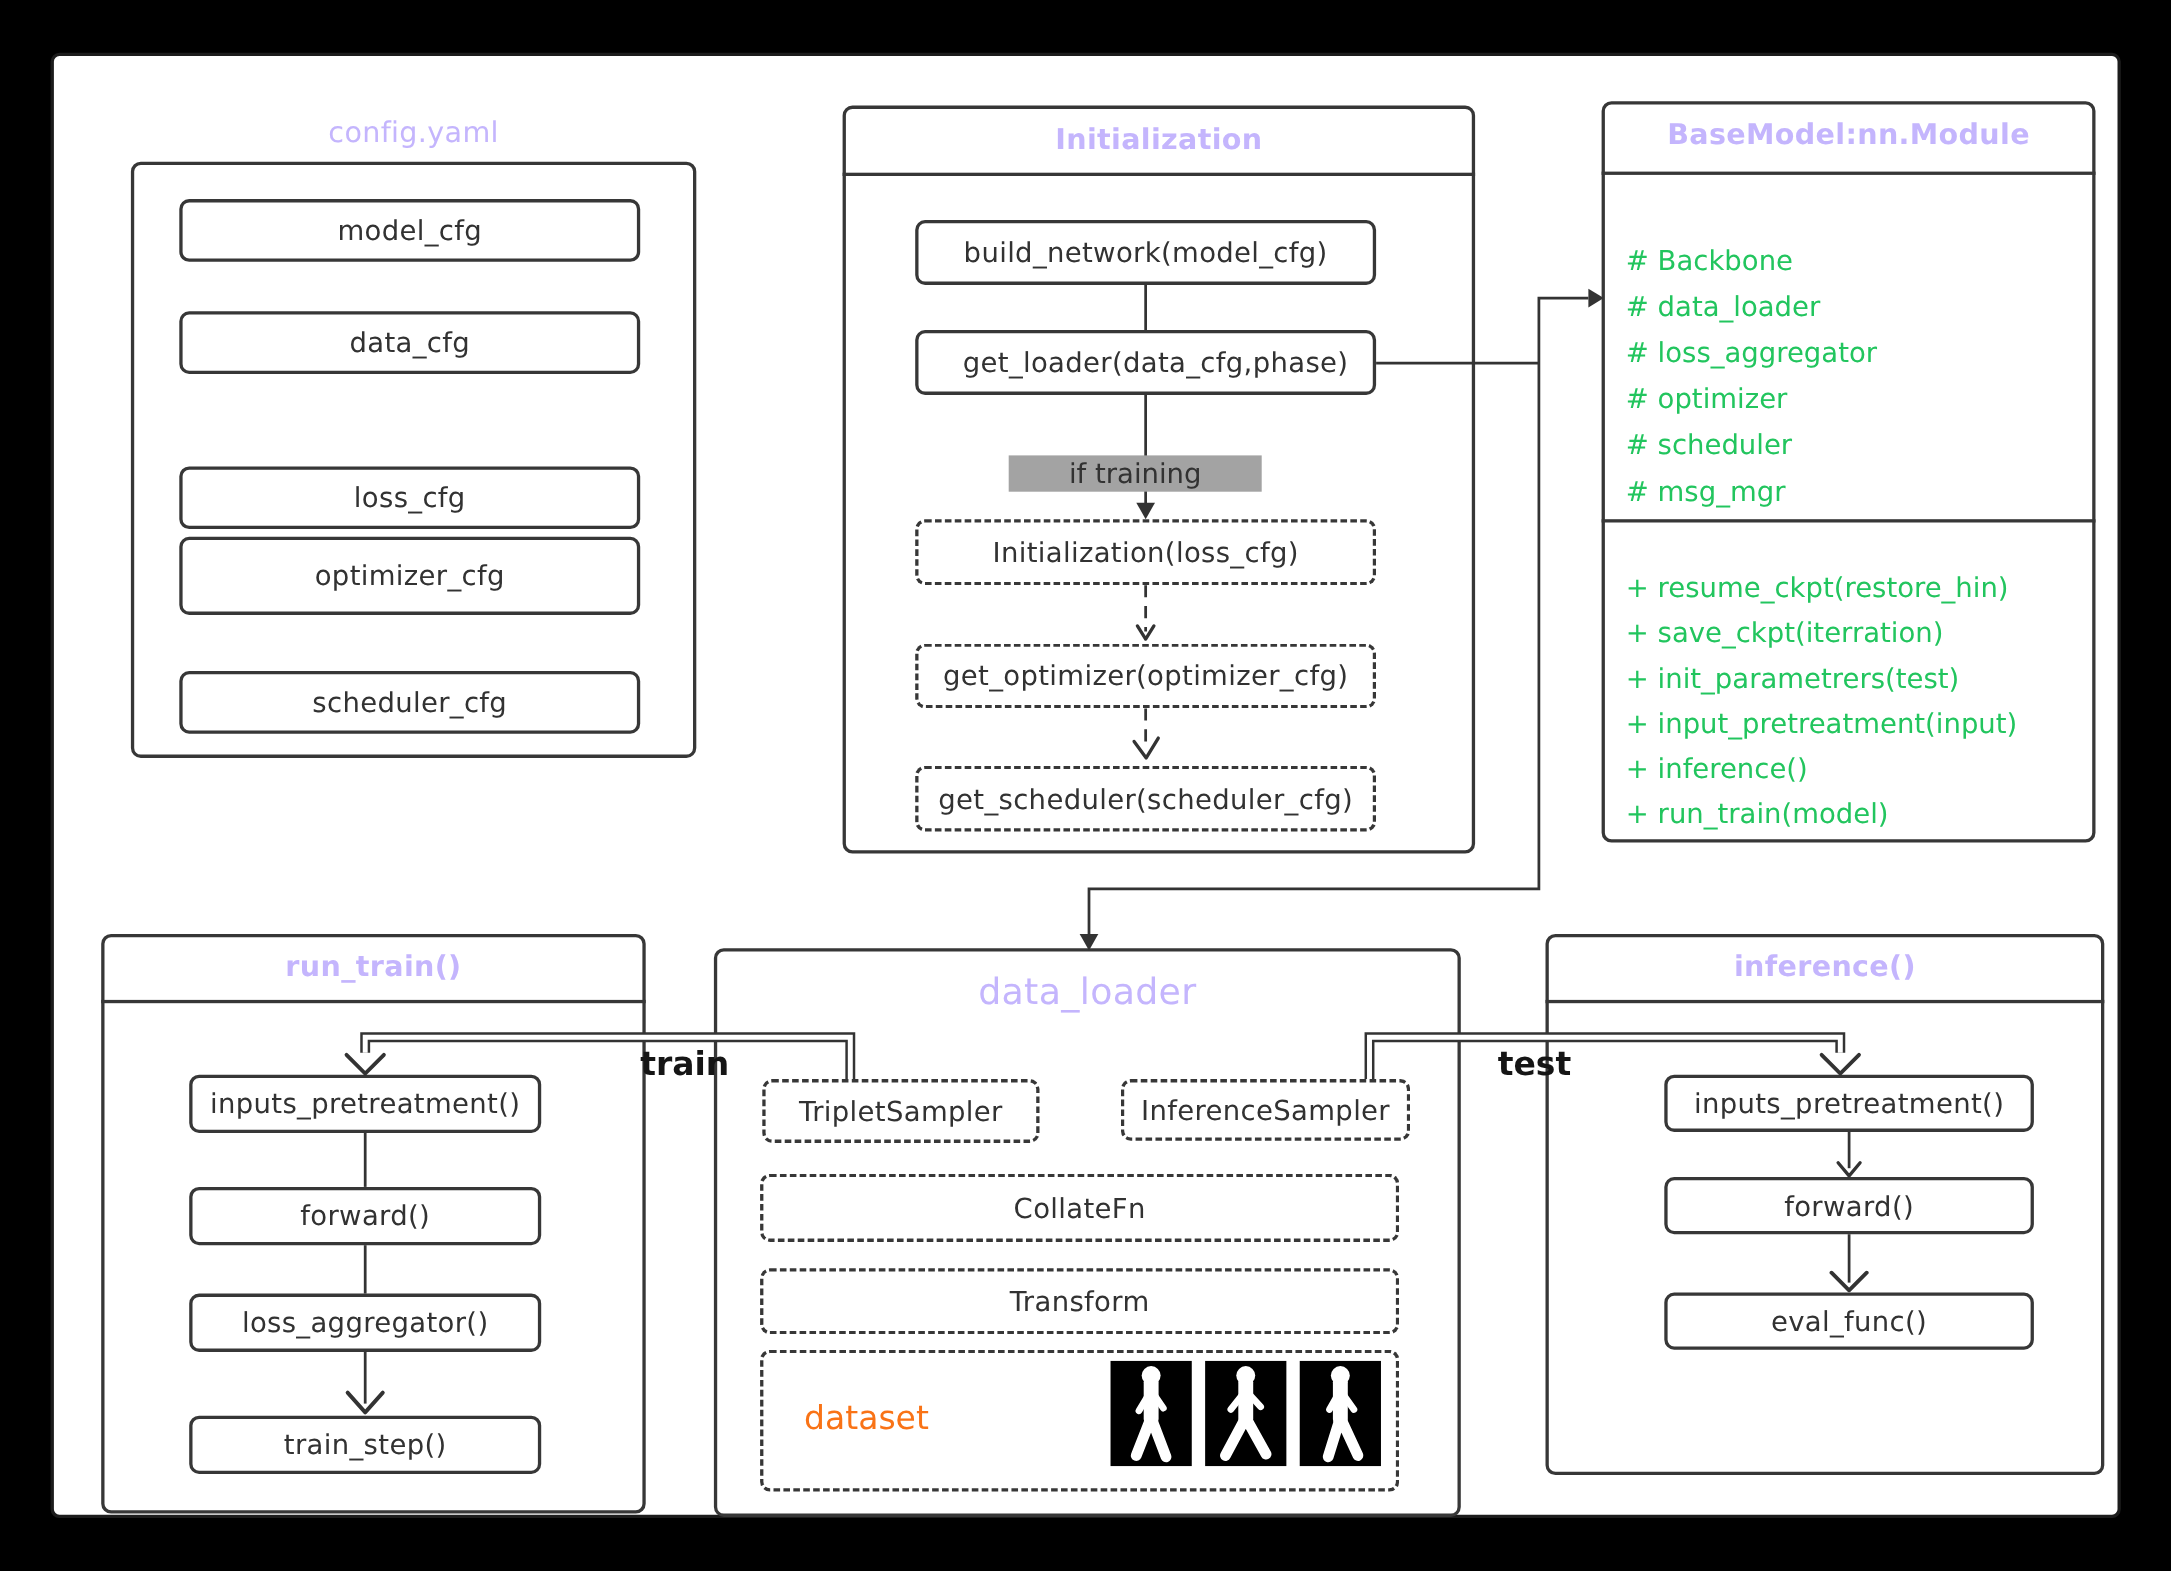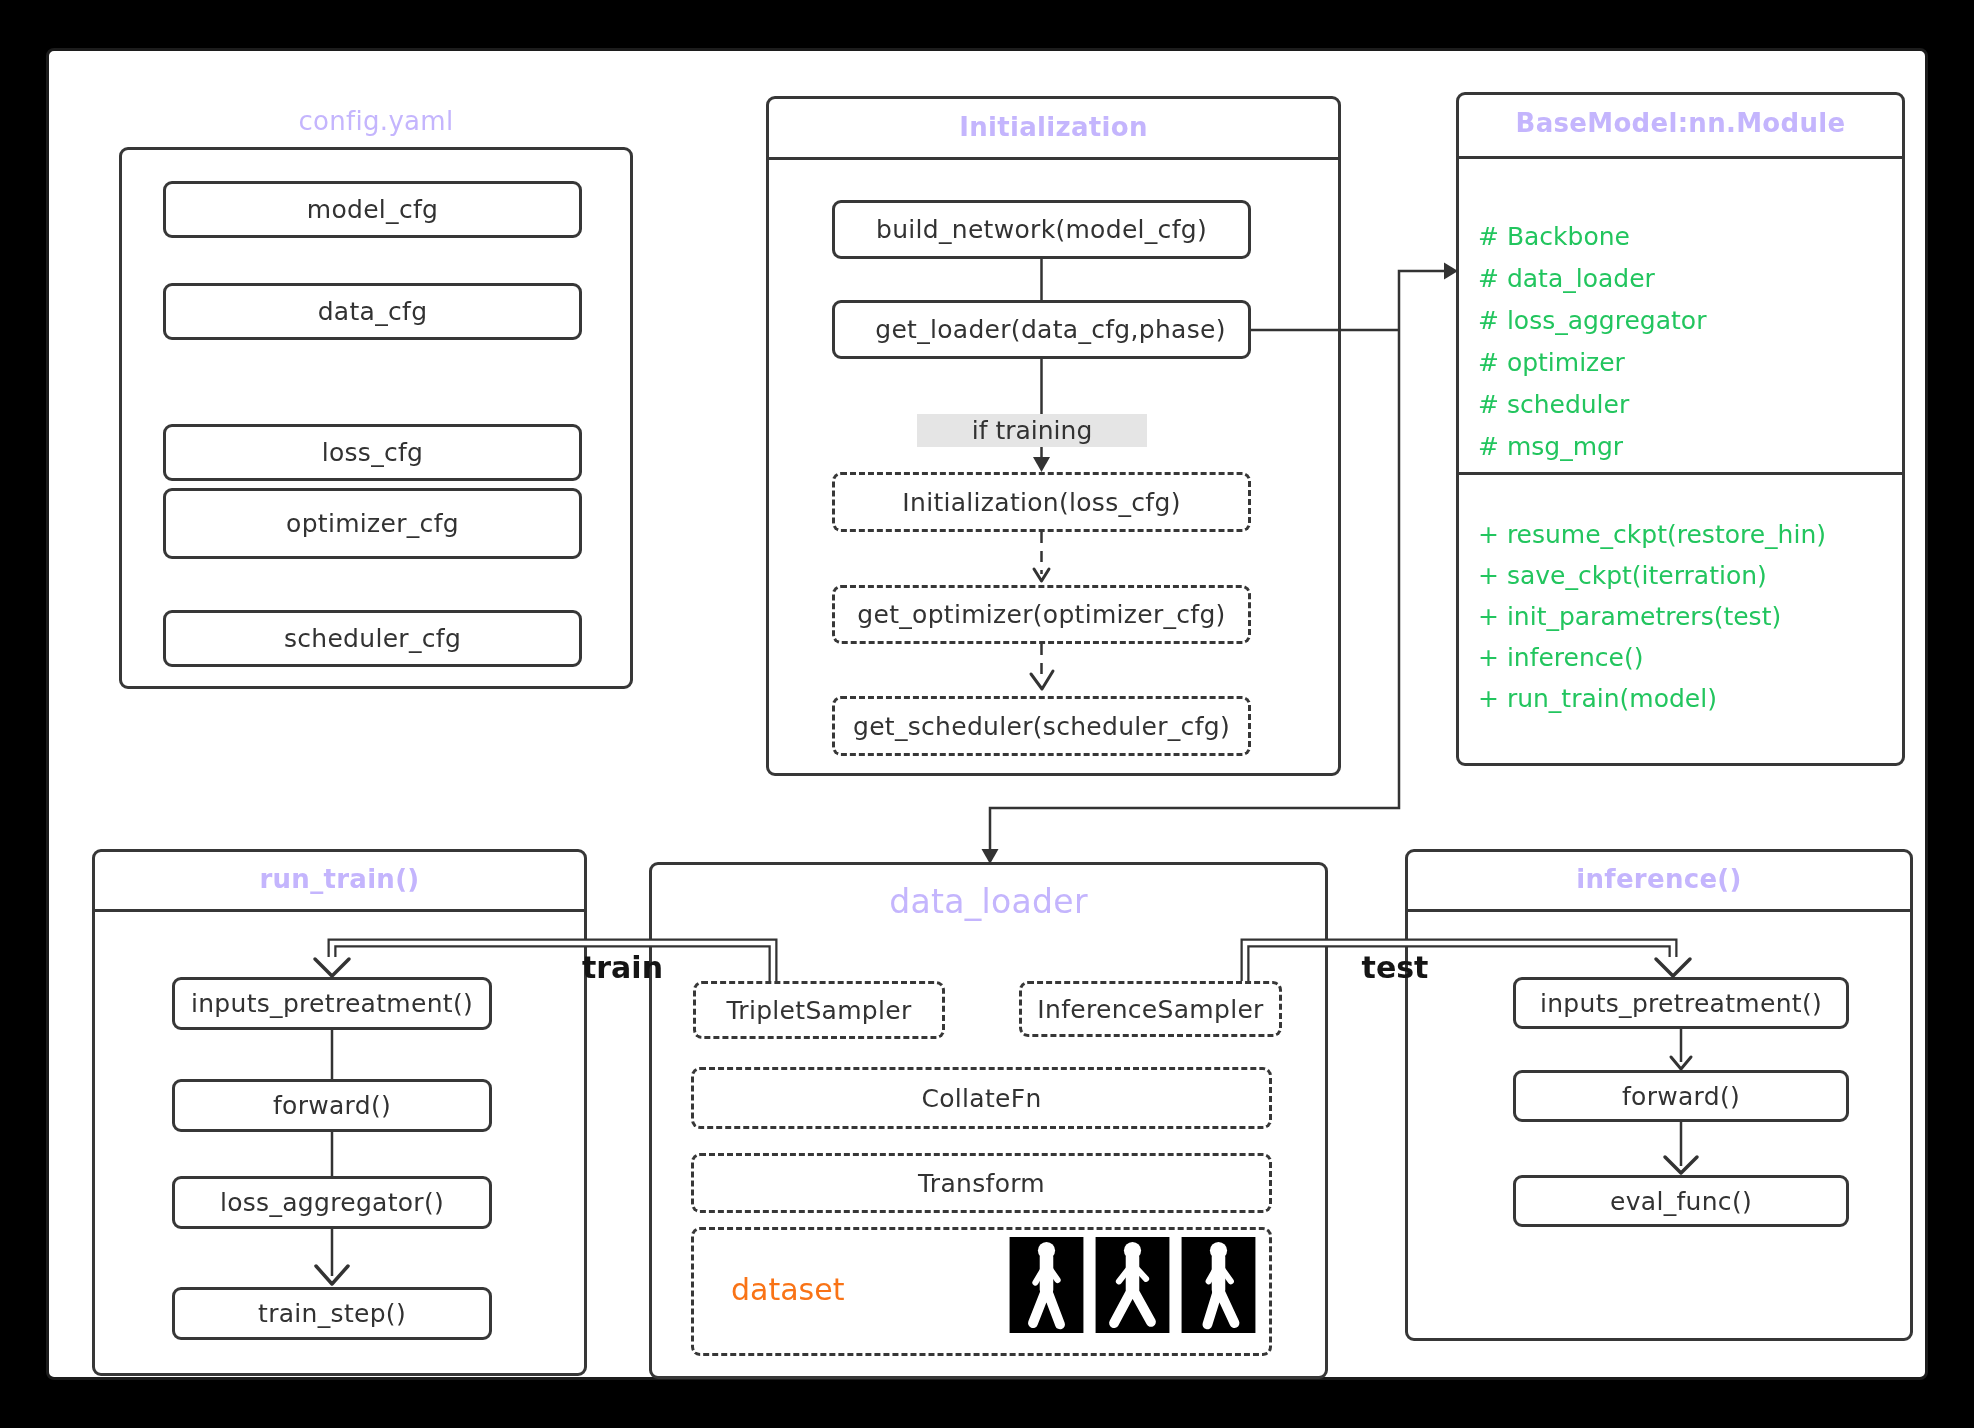--- a/index.html
+++ b/index.html
@@ -16,21 +16,21 @@
   .title { position:absolute; text-align:center; font-size:26px; font-weight:bold; color:#c4b5fd;
            z-index:6; letter-spacing:0.3px; }
   .plain { font-weight:normal; }
   .big { font-size:33px; }
   .hline { position:absolute; border-top:3px solid #373737; z-index:6; }
   .codeblock { position:absolute; z-index:6; }
   .codeblock div { font-size:25px; color:#22c55e; line-height:42px; white-space:pre; }
   .methods div { line-height:41px; }
   .connectors { position:absolute; left:0; top:0; z-index:10; pointer-events:none; }
   .cond-label { position:absolute; z-index:20; font-size:25px; color:#323232; text-align:center;
-                background:#e5e5e5; padding:2px 0; }
+                background:#a3a3a3; padding:2px 0; }
   .flow-label { position:absolute; z-index:30; font-weight:bold; font-size:30px; color:#151515;
                 text-align:center; }
   .dataset-label { position:absolute; z-index:7; font-size:30px; color:#f97316; }
   .sil { position:absolute; z-index:7; }
 </style>
 </head>
 <body>
 
 <div class="stage">
   <div class="canvas"></div>
@@ -62,20 +62,21 @@
     <div># loss_aggregator</div>
     <div># optimizer</div>
     <div># scheduler</div>
     <div># msg_mgr</div>
   </div>
   <div class="hline" style="left:1456px; top:472px; width:449px;"></div>
   <div class="codeblock methods" style="left:1478px; top:514px; width:410px;">
     <div>+ resume_ckpt(restore_hin)</div>
     <div>+ save_ckpt(iterration)</div>
     <div>+ init_parametrers(test)</div>
+    <div>+ input_pretreatment(input)</div>
     <div>+ inference()</div>
     <div>+ run_train(model)</div>
   </div>
 
   <div class="group" style="left:92px; top:849px; width:495px; height:527px;"></div>
   <div class="title" style="left:92px; top:864px; width:495px;">run_train()</div>
   <div class="hline" style="left:92px; top:909px; width:495px;"></div>
   <div class="box" style="left:172px; top:977px; width:320px; height:53px;">inputs_pretreatment()</div>
   <div class="box" style="left:172px; top:1079px; width:320px; height:53px;">forward()</div>
   <div class="box" style="left:172px; top:1176px; width:320px; height:53px;">loss_aggregator()</div>

